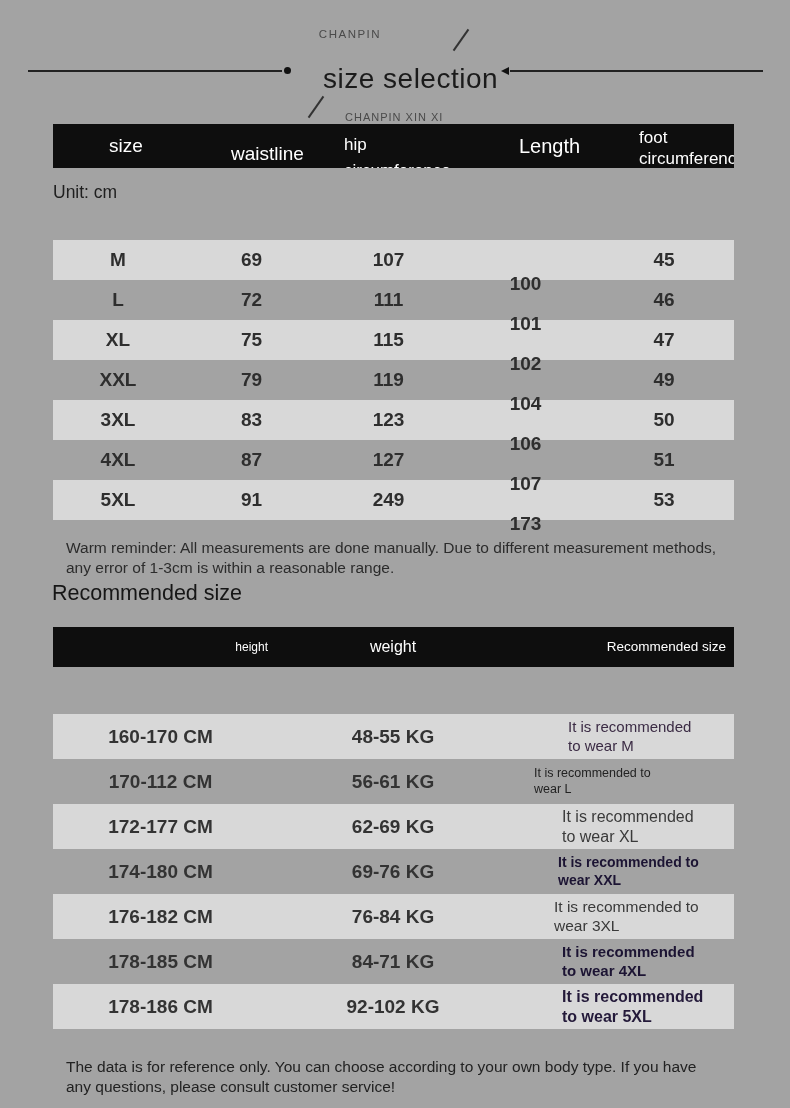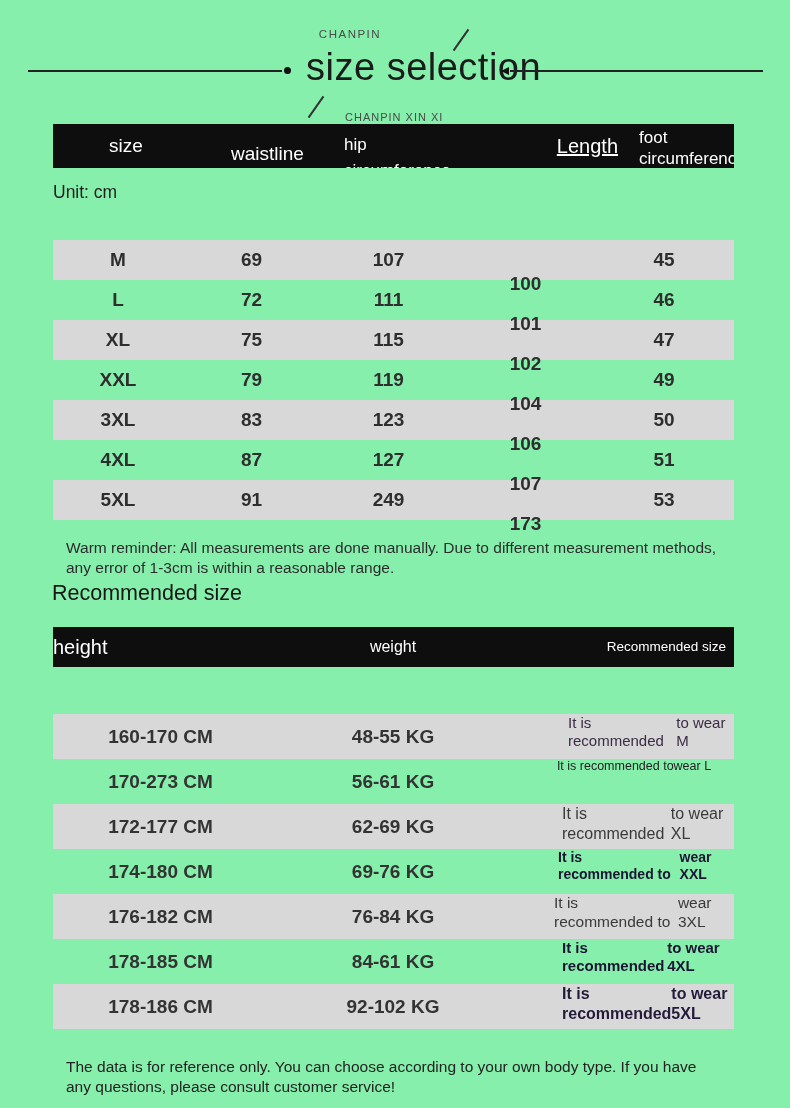--- a/index.html
+++ b/index.html
@@ -1,42 +1,42 @@
 <!DOCTYPE html>
 <html style="--header-bar: #0e0e0e; --row-gray: #d8d8d8; --rec-purple: #3b2b44; --rec-navy: #1c1433;"><head>
 <meta charset="utf-8">
 <style>
   html,body{margin:0;padding:0;background:#ffffff;}
   body{width:790px;height:1108px;font-family:"Liberation Sans",sans-serif;overflow:hidden;}
-  .page{position:relative;width:790px;height:1108px;background:#86efac;}
+  .page{position:relative;width:790px;height:1108px;background:#a3a3a3;}
 
   
   .brand-small{position:absolute;left:300px;top:28px;width:100px;text-align:center;
     font-size:11.5px;letter-spacing:1.5px;color:#4a4a4a;}
   .slash{position:absolute;width:26px;height:2px;background:#333;transform:rotate(-55deg);}
   .slash-top{left:448px;top:39px;}
   .slash-bottom{left:303px;top:106px;}
-  .main-title{position:absolute;left:306px;top:46px;margin:0;font-size:38px;font-weight:500;
+  .main-title{position:absolute;left:306px;top:46px;margin:17px;font-size:28px;font-weight:500;
     letter-spacing:.5px;color:#1b1b1b;white-space:nowrap;}
   .line-left{position:absolute;left:28px;top:70px;width:254px;height:1.5px;background:#222;}
   .dot{position:absolute;left:284px;top:67px;width:7px;height:7px;border-radius:50%;background:#111;}
   .arrow-left-tip{position:absolute;left:501px;top:67px;width:0;height:0;
     border-right:8px solid #111;border-top:4px solid transparent;border-bottom:4px solid transparent;}
   .line-right{position:absolute;left:510px;top:70px;width:253px;height:1.5px;background:#222;}
   .sub-title{position:absolute;left:345px;top:99px;font-size:11px;letter-spacing:1px;color:#4a4a4a;margin-top:12px;}
 
   
   .t1-header{position:absolute;left:53px;top:124px;width:681px;height:44px;
     background:var(--header-bar,#0e0e0e);color:#fff;display:flex;overflow:hidden;}
   .t1-header .hc{flex:none;padding-left:8px;}
   .hc-size{width:130px;line-height:44px;text-align:center;font-size:19px;}
   .hc-waist{width:137px;line-height:44px;text-align:center;font-size:19px;margin-top:8px;}
   .hc-hip{width:137px;padding-left:45px;box-sizing:border-box;font-size:17px;line-height:26px;padding-top:8px;}
   .hc-hip span{display:block;}
-  .hc-length{width:137px;line-height:44px;text-align:right;font-size:20px;text-decoration:underline;}
+  .hc-length{width:137px;line-height:44px;text-align:center;font-size:20px;}
   .hc-foot{width:140px;padding-left:10px;box-sizing:border-box;font-size:17px;line-height:21px;padding-top:3px;}
   .hc-foot span{display:block;margin-left:13px;}
 
   .unit-label{position:absolute;left:53px;top:182px;font-size:17.5px;color:#1f1f1f;}
 
   .t1-body{position:absolute;left:53px;top:240px;width:681px;}
   .t1-row{display:flex;height:40px;line-height:40px;}
   .t1-row.gray{background:var(--row-gray,#d8d8d8);}
   .t1-row .c{flex:none;text-align:center;font-size:19px;font-weight:600;color:#2e2e2e;}
   .c1{width:130px;} .c2{width:137px;} .c3{width:137px;} .c4{width:137px;margin-top:24px;} .c5{width:140px;}
@@ -44,30 +44,30 @@
   .reminder{position:absolute;left:66px;top:538px;width:668px;margin:0;
     font-size:15.5px;line-height:1.28;color:#2c2c2c;}
 
   .rec-heading{position:absolute;left:52px;top:581px;margin:0;font-size:21.5px;
     font-weight:500;color:#161616;}
 
   
   .t2-header{position:absolute;left:53px;top:627px;width:681px;height:40px;
     background:var(--header-bar,#0e0e0e);color:#fff;display:flex;}
   .t2-header .hc{flex:none;}
-  .hc-height{width:215px;line-height:40px;text-align:left;font-size:20px;}
+  .hc-height{width:215px;line-height:40px;text-align:right;font-size:12px;}
   .hc-weight{width:250px;line-height:40px;text-align:center;font-size:16px;}
   .hc-rec{width:216px;line-height:40px;text-align:right;padding-right:8px;box-sizing:border-box;font-size:13.5px;}
 
   .t2-body{position:absolute;left:53px;top:714px;width:681px;}
   .t2-row{display:flex;height:45px;}
   .t2-row.gray{background:var(--row-gray,#d8d8d8);}
   .t2-row .hcell{width:215px;text-align:center;line-height:45px;font-size:19px;font-weight:600;color:#333;}
   .t2-row .wcell{width:250px;text-align:center;line-height:45px;font-size:19px;font-weight:600;color:#333;}
-  .t2-row .rcell{width:216px;box-sizing:border-box;display:flex;
+  .t2-row .rcell{width:216px;box-sizing:border-box;display:flex;flex-direction:column;
     justify-content:center;line-height:1.22;}
   .rcell span{display:block;}
   .rec-r1{padding-left:50px;font-size:15px;font-weight:500;color:var(--rec-purple,#3b2b44);}
   .rec-r2{padding-left:16px;font-size:12.5px;font-weight:400;color:#222;}
   .rec-r3{padding-left:44px;font-size:16px;font-weight:400;color:#3a3a3a;}
   .rec-r4{padding-left:40px;font-size:14px;font-weight:700;color:var(--rec-navy,#1c1433);}
   .rec-r5{padding-left:36px;font-size:15.5px;font-weight:400;color:#3a3a3a;}
   .rec-r6{padding-left:44px;font-size:15px;font-weight:700;color:var(--rec-navy,#1c1433);}
   .rec-r7{padding-left:44px;font-size:16px;font-weight:700;color:#241a3a;}
 
@@ -170,21 +170,21 @@
   <div class="t2-body">
     <div class="t2-row gray">
       <div class="hcell">160-170 CM</div>
       <div class="wcell">48-55 KG</div>
       <div class="rcell rec-r1">
         <span>It is recommended</span>
         <span>to wear M</span>
       </div>
     </div>
     <div class="t2-row">
-      <div class="hcell">170-273 CM</div>
+      <div class="hcell">170-112 CM</div>
       <div class="wcell">56-61 KG</div>
       <div class="rcell rec-r2">
         <span>It is recommended to</span>
         <span>wear L</span>
       </div>
     </div>
     <div class="t2-row gray">
       <div class="hcell">172-177 CM</div>
       <div class="wcell">62-69 KG</div>
       <div class="rcell rec-r3">
@@ -203,21 +203,21 @@
     <div class="t2-row gray">
       <div class="hcell">176-182 CM</div>
       <div class="wcell">76-84 KG</div>
       <div class="rcell rec-r5">
         <span>It is recommended to</span>
         <span>wear 3XL</span>
       </div>
     </div>
     <div class="t2-row">
       <div class="hcell">178-185 CM</div>
-      <div class="wcell">84-61 KG</div>
+      <div class="wcell">84-71 KG</div>
       <div class="rcell rec-r6">
         <span>It is recommended</span>
         <span>to wear 4XL</span>
       </div>
     </div>
     <div class="t2-row gray">
       <div class="hcell">178-186 CM</div>
       <div class="wcell">92-102 KG</div>
       <div class="rcell rec-r7">
         <span>It is recommended</span>

